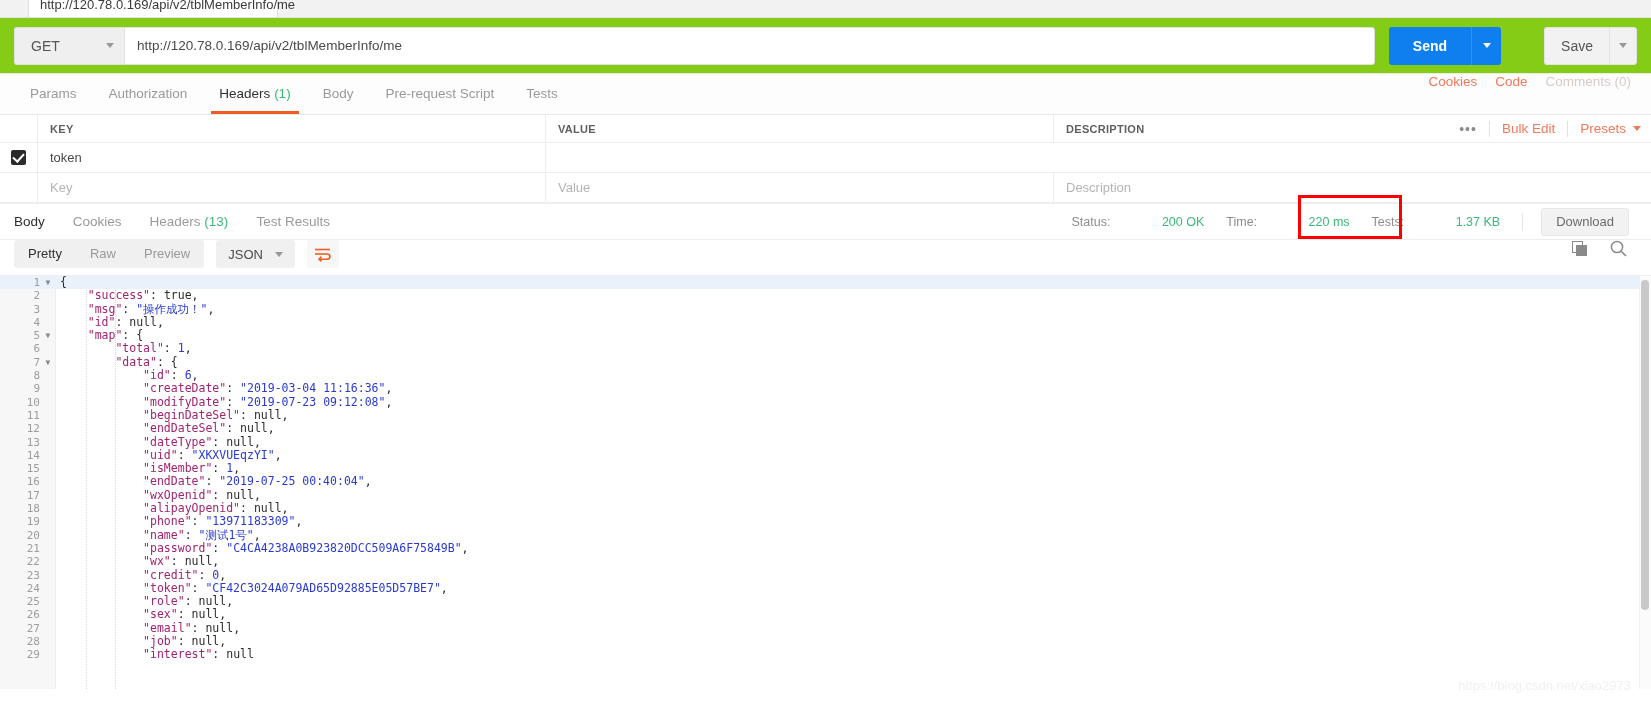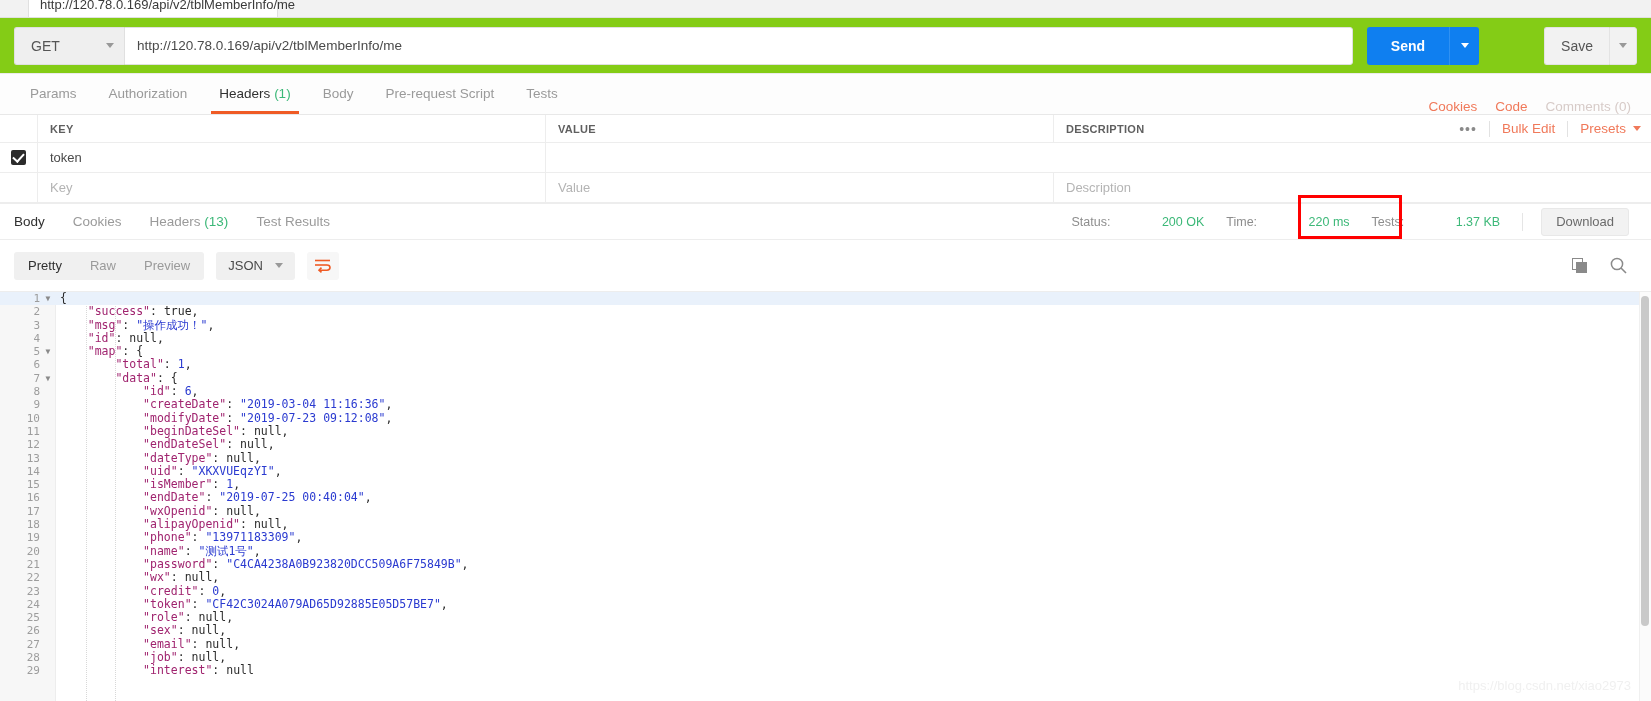--- a/index.html
+++ b/index.html
@@ -83,21 +83,21 @@
   }
   .btn-send-caret {
     background: #0f7ff0;
     width: 30px; height: 38px;
     border-radius: 0 3px 3px 0;
     border: none; border-left: 1px solid #2f91f3;
     display: flex; align-items: center; justify-content: center;
     cursor: pointer;
   }
   .btn-send-caret .caret { border-top-color: #fff; }
-  .save-group { display: flex; margin-left: 25px; padding-left: 40px; }
+  .save-group { display: flex; margin-left: 3px; padding-left: 40px; }
   .btn-save {
     background: #f2f2f2; color: #555;
     height: 38px; padding: 0 16px;
     border: 1px solid #e3e3e3; border-right: none;
     border-radius: 3px 0 0 3px;
     font-size: 14px;
     display: flex; align-items: center;
     font-family: "Liberation Sans", sans-serif;
     cursor: pointer;
   }
@@ -106,21 +106,21 @@
     width: 28px; height: 38px;
     border: 1px solid #e3e3e3;
     border-radius: 0 3px 3px 0;
     display: flex; align-items: center; justify-content: center;
     cursor: pointer;
   }
 
   
   .req-tabs {
     height: 40px;
-    display: flex; align-items: flex-end;
+    display: flex; align-items: flex-start;
     padding: 0 14px;
     background: #fdfdfd;
     position: relative;
   }
   .req-tab {
     font-size: 13.5px; color: #9a9a9a;
     padding: 0 16px; height: 40px;
     line-height: 40px;
     position: relative; cursor: pointer;
     white-space: nowrap;
@@ -203,22 +203,22 @@
   .redbox {
     position: absolute;
     left: 1298px; top: 195px;
     width: 104px; height: 44px;
     border: 3px solid #ff0000;
     pointer-events: none; z-index: 30;
   }
 
   
   .body-tools {
-    height: 52px; display: flex; align-items: center;
-    padding: 12px 14px; border-top: 1px solid #ededed;
+    height: 36px; display: flex; align-items: flex-start;
+    padding: 0 14px; border-top: 1px solid #ededed;
   }
   .seg {
     display: flex; background: #f0f0f0; border-radius: 3px; height: 28px;
   }
   .seg-item {
     font-size: 13px; color: #9a9a9a; padding: 0 14px;
     height: 28px; line-height: 28px; cursor: pointer;
   }
   .seg-item.active { color: #303030; }
   .fmt-select {

